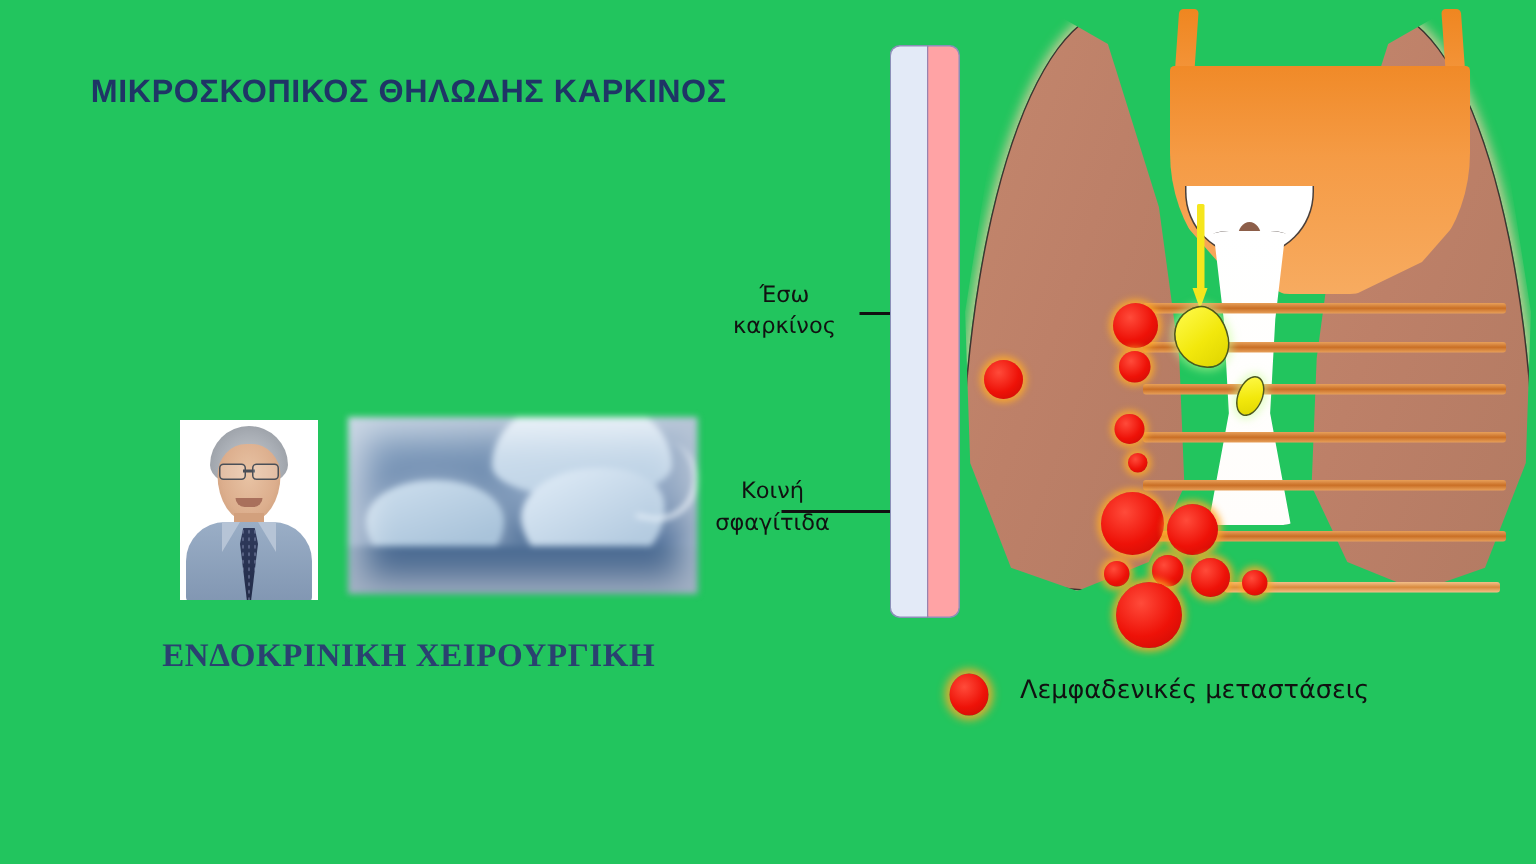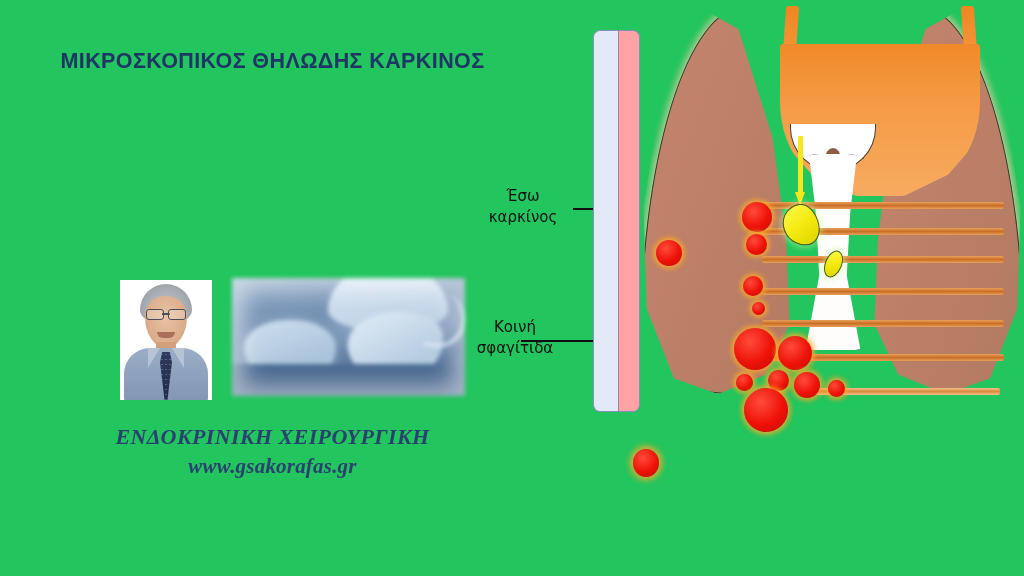--- a/index.html
+++ b/index.html
@@ -119,21 +119,21 @@
   .surgery .gown{
     position:absolute;left:0;top:86px;width:233px;height:40px;
     background:linear-gradient(180deg,#4a6b93 0%, #33507a 100%);
   }
   .surgery .fade{
     position:absolute;inset:0;
     box-shadow:inset 0 0 22px 12px rgba(255,255,255,.55);
   }
 
   
-  .brand{position:absolute;left:0;top:424px;width:545px;text-align:center;font-style:italic;}
+  .brand{position:absolute;left:0;top:424px;width:545px;text-align:center;}
   .brand .b1{
     font-family:"Liberation Serif", serif;
     font-weight:bold;font-size:22px;color:#2a4170;letter-spacing:.4px;
   }
   .brand .b2{
     font-family:"Liberation Serif", serif;
     font-weight:bold;font-size:21px;color:#2a4170;margin-top:4px;letter-spacing:.2px;
   }
 
   
@@ -318,21 +318,20 @@
       <div class="maskA"></div>
       <div class="maskB"></div>
       <div class="strap"></div>
       <div class="gown"></div>
       <div class="fade"></div>
     </div>
   </div>
 
   <div class="brand">
     <div class="b1">ΕΝΔΟΚΡΙΝΙΚΗ ΧΕΙΡΟΥΡΓΙΚΗ</div>
-    <div class="b2">www.gsakorafas.gr</div>
   </div>
 
   <div class="anno jug">
     <div>Έσω</div>
     <div>καρκίνος</div>
   </div>
   <div class="arrow jug">
     <div class="shaft"></div>
       <div class="head"></div>
   </div>
@@ -401,16 +400,17 @@
           <div class="node" style="left: 188px; top: 374px; width: 17px; height: 17px;"></div>
         </div>
     </div>
   </div>
 
   <div class="legend">
     <div class="legrow">
       <div class="legmark">
           <div class="rb"></div>
         </div>
+      <div class="legtxt">Λεμφαδενικές μεταστάσεις</div>
     </div>
   </div>
 
 </div>
 
 </body></html>

